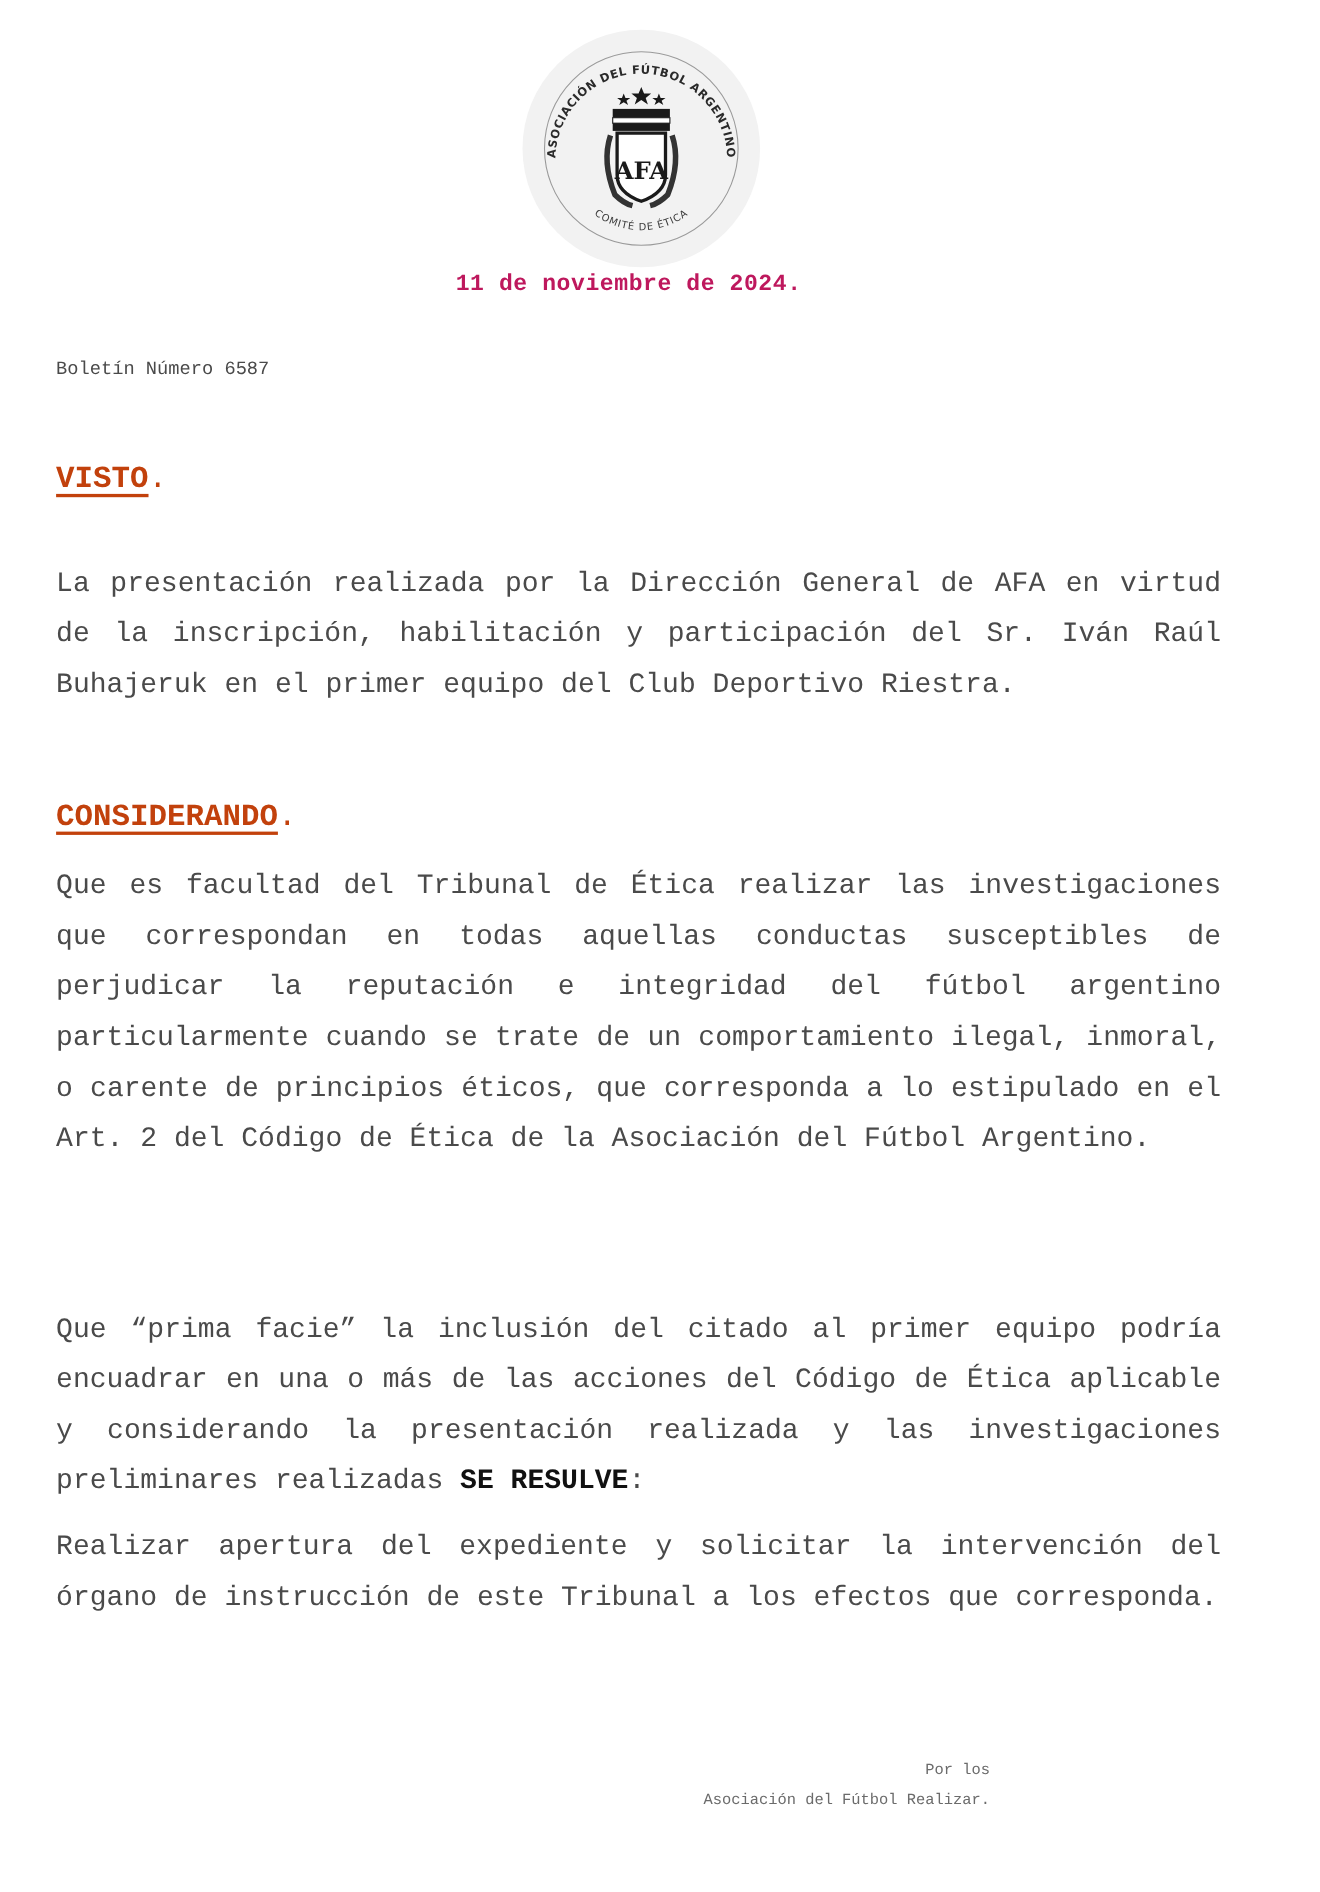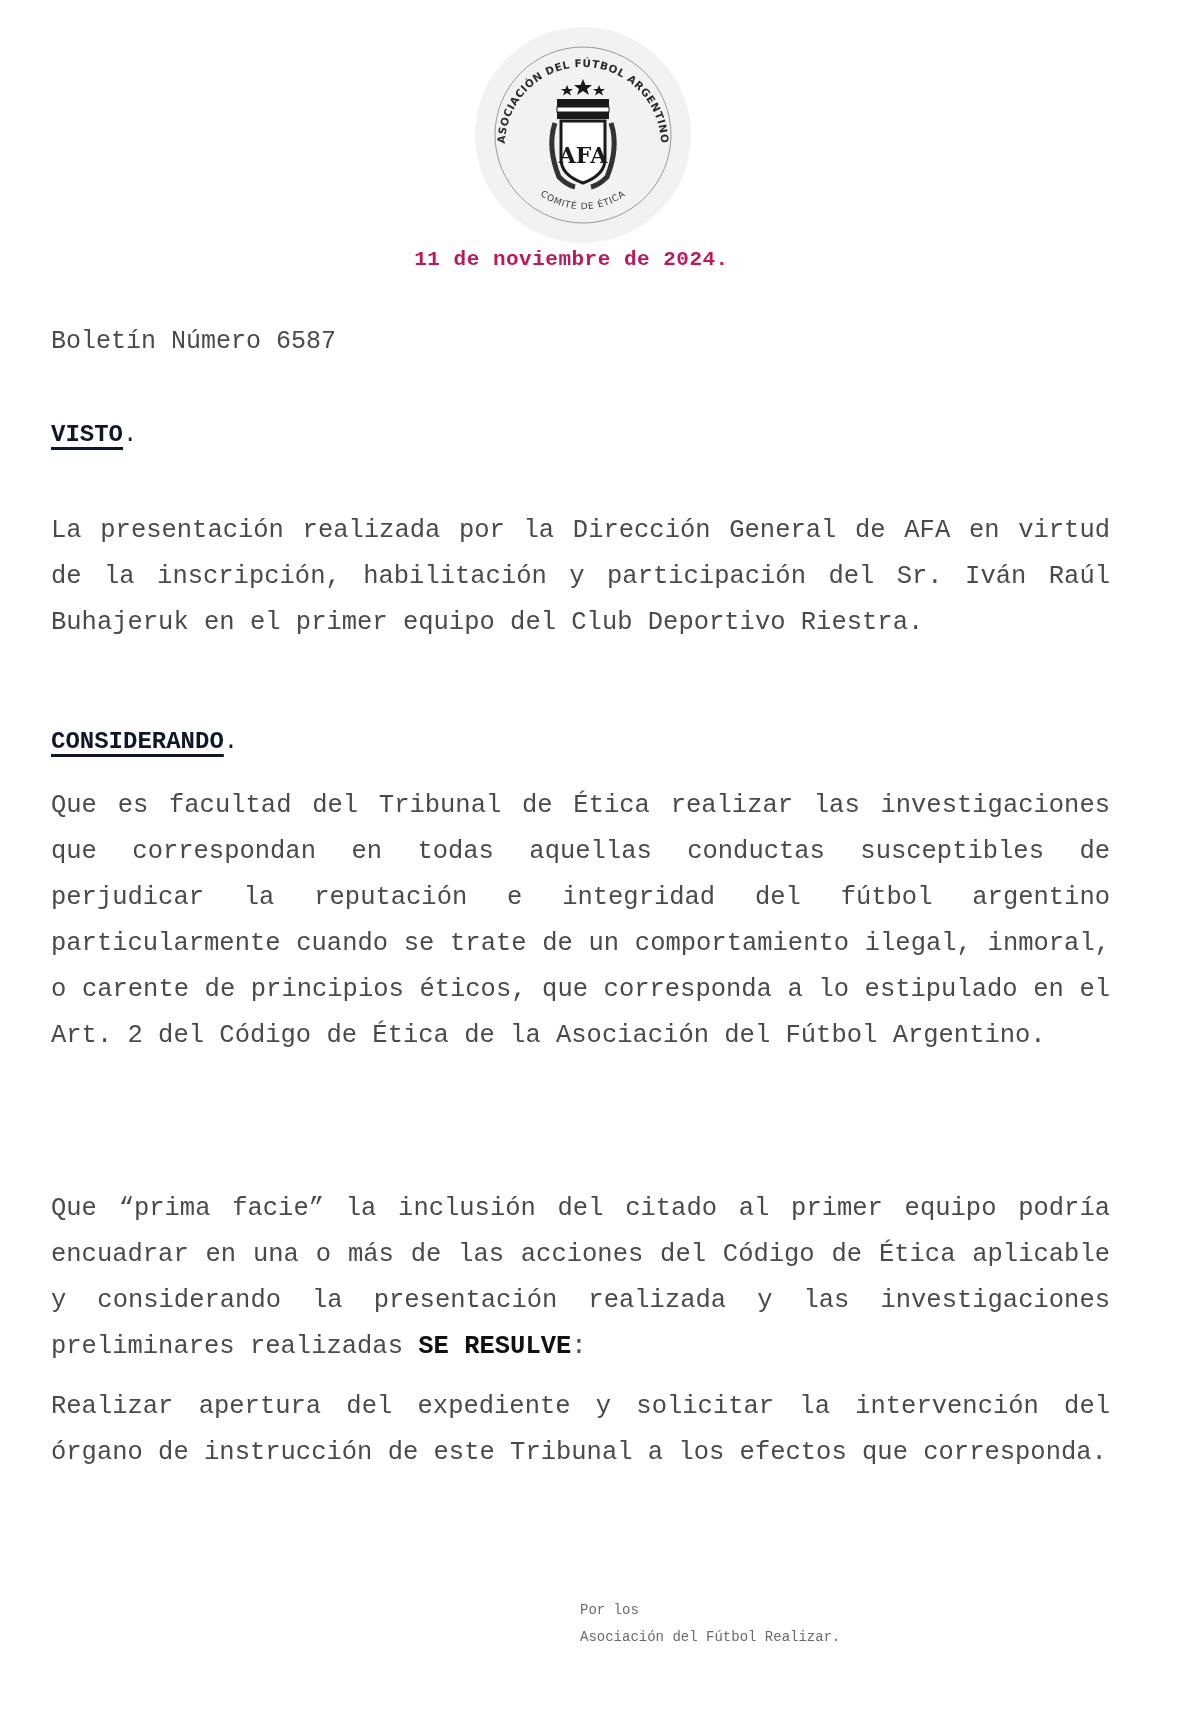--- a/index.html
+++ b/index.html
@@ -3,29 +3,29 @@
 <meta charset="utf-8">
 <style>
   html, body { margin: 0; padding: 0; background: #ffffff; }
   body { width: 1200px; height: 1720px; position: relative; overflow: hidden;
          font-family: "Liberation Mono", "DejaVu Sans Mono", monospace; color: #4a4a4a; }
   .logo { position: absolute; left: 475px; top: 27px; width: 216px; height: 216px; border-radius: 50%;
           background: #f2f2f2; }
   .logo svg { position: absolute; left: 0; top: 0; }
   .date { position: absolute; top: 248px; left: 0; width: 1143px; text-align: center;
           font-weight: bold; font-size: 21px; color: #be185d; letter-spacing: 0.5px; }
-  .line-block { position: absolute; left: 51px; width: 1059px; font-size: 25px; }
+  .line-block { position: absolute; left: 51px; width: 1059px; font-size: 17px; }
   .bulletin { top: 327px; }
-  .heading { font-weight: bold; color: #0f172a; font-size: 24px; }
+  .heading { font-weight: bold; color: #c2410c; font-size: 28px; }
   .heading .u { text-decoration: underline; text-decoration-thickness: 3px; text-underline-offset: 6px; }
   .heading .dot { font-weight: normal; }
   .para { position: absolute; left: 51px; width: 1059px; font-size: 25.5px; line-height: 46px;
           text-align: justify; text-align-last: left; color: #4a4a4a; }
   .para .bold { font-weight: bold; color: #111; }
-  .footer { position: absolute; left: 580px; width: 320px; text-align: left; font-size: 14px; color: #6b6b6b;
+  .footer { position: absolute; left: 580px; width: 320px; text-align: right; font-size: 14px; color: #6b6b6b;
             line-height: 27px; top: 1597px; }
 </style>
 </head>
 <body>
 
 <div class="logo">
   <svg width="216" height="216" viewBox="0 0 216 216">
     <defs>
       <path id="arcTop" d="M 30 118 A 78 78 0 1 1 186 118"></path>
       <path id="arcBot" d="M 48 150 A 72 72 0 0 0 168 150"></path>

